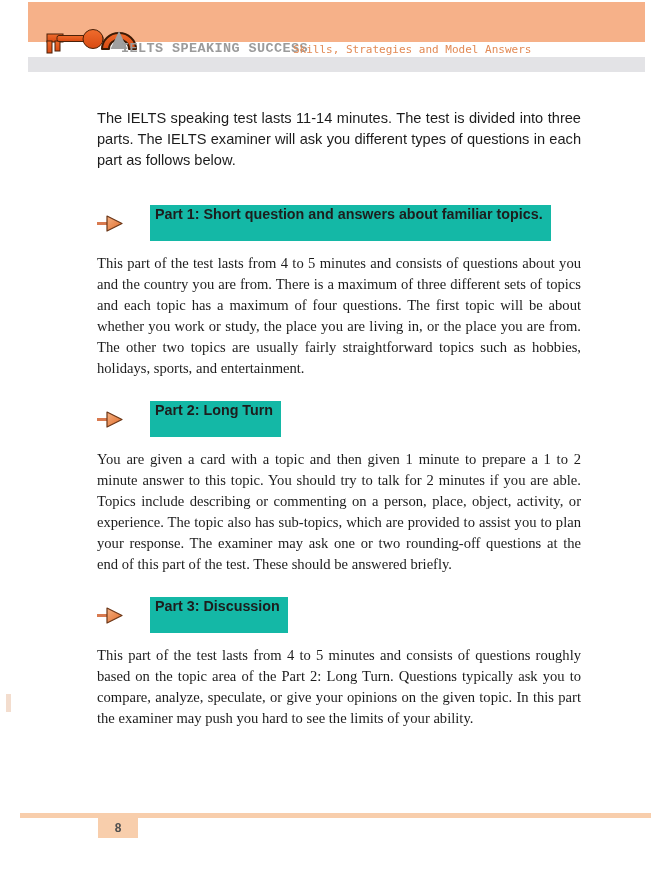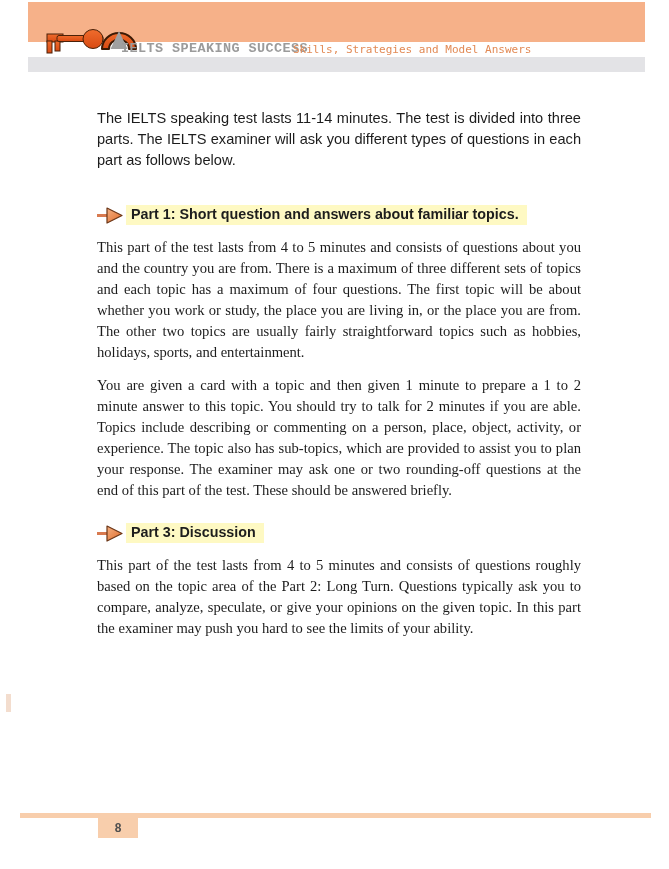--- a/index.html
+++ b/index.html
@@ -49,25 +49,26 @@
   }
   .content p { margin: 0; }
   .section-heading {
     display: flex; align-items: center;
     margin-top: 22px;
     text-align: left;
   }
   .section-heading.first { margin-top: 34px; }
   .arrow-icon { flex: 0 0 auto; margin-right: 2px; }
   .heading-label {
-    background: #fef9c3;
+    background: #14b8a6;
     font-weight: bold; font-size: 14.3px;
     color: #1d1d1d;
-    padding: 1px 8px 2px 5px;
+    padding: 1px 8px 18px 5px;
     line-height: 17px;
+    margin-left: 24px;
   }
   .section-body { margin-top: 12px !important; font-family: Liberation Serif, serif; }
 
   
   .footer-rule {
     position: absolute; left: 20px; top: 813px;
     width: 631px; height: 5px;
     background: #f8ceac;
   }
   .page-number-box {
@@ -125,20 +126,27 @@
             <stop offset="1" stop-color="#e06a28"></stop>
         </linearGradient>
       </defs>
       <line x1="0" y1="8.5" x2="11" y2="8.5" stroke="#d87a50" stroke-width="3"></line>
       <polygon points="10,1 25,8.5 10,16" fill="url(#ag1)" stroke="#6b3617" stroke-width="1.2" stroke-linejoin="round"></polygon>
     </svg>
     <span class="heading-label">Part 1: Short question and answers about familiar topics.</span>
   </div>
   <p class="section-body">This part of the test lasts from 4 to 5 minutes and consists of questions about you and the country you are from. There is a maximum of three different sets of topics and each topic has a maximum of four questions. The first topic will be about whether you work or study, the place you are living in, or the place you are from. The other two topics are usually fairly straightforward topics such as hobbies, holidays, sports, and entertainment.</p>
 
+  <div class="section-heading">
+    <svg class="arrow-icon" width="27" height="17" viewBox="0 0 27 17" aria-hidden="true">
+      <line x1="0" y1="8.5" x2="11" y2="8.5" stroke="#d87a50" stroke-width="3"></line>
+      <polygon points="10,1 25,8.5 10,16" fill="url(#ag1)" stroke="#6b3617" stroke-width="1.2" stroke-linejoin="round"></polygon>
+    </svg>
+    <span class="heading-label">Part 2: Long Turn</span>
+  </div>
   <p class="section-body">You are given a card with a topic and then given 1 minute to prepare a 1 to 2 minute answer to this topic. You should try to talk for 2 minutes if you are able. Topics include describing or commenting on a person, place, object, activity, or experience. The topic also has sub-topics, which are provided to assist you to plan your response. The examiner may ask one or two rounding-off questions at the end of this part of the test. These should be answered briefly.</p>
 
   <div class="section-heading">
     <svg class="arrow-icon" width="27" height="17" viewBox="0 0 27 17" aria-hidden="true">
       <line x1="0" y1="8.5" x2="11" y2="8.5" stroke="#d87a50" stroke-width="3"></line>
       <polygon points="10,1 25,8.5 10,16" fill="url(#ag1)" stroke="#6b3617" stroke-width="1.2" stroke-linejoin="round"></polygon>
     </svg>
     <span class="heading-label">Part 3: Discussion</span>
   </div>
   <p class="section-body">This part of the test lasts from 4 to 5 minutes and consists of questions roughly based on the topic area of the Part 2: Long Turn. Questions typically ask you to compare, analyze, speculate, or give your opinions on the given topic. In this part the examiner may push you hard to see the limits of your ability.</p>

